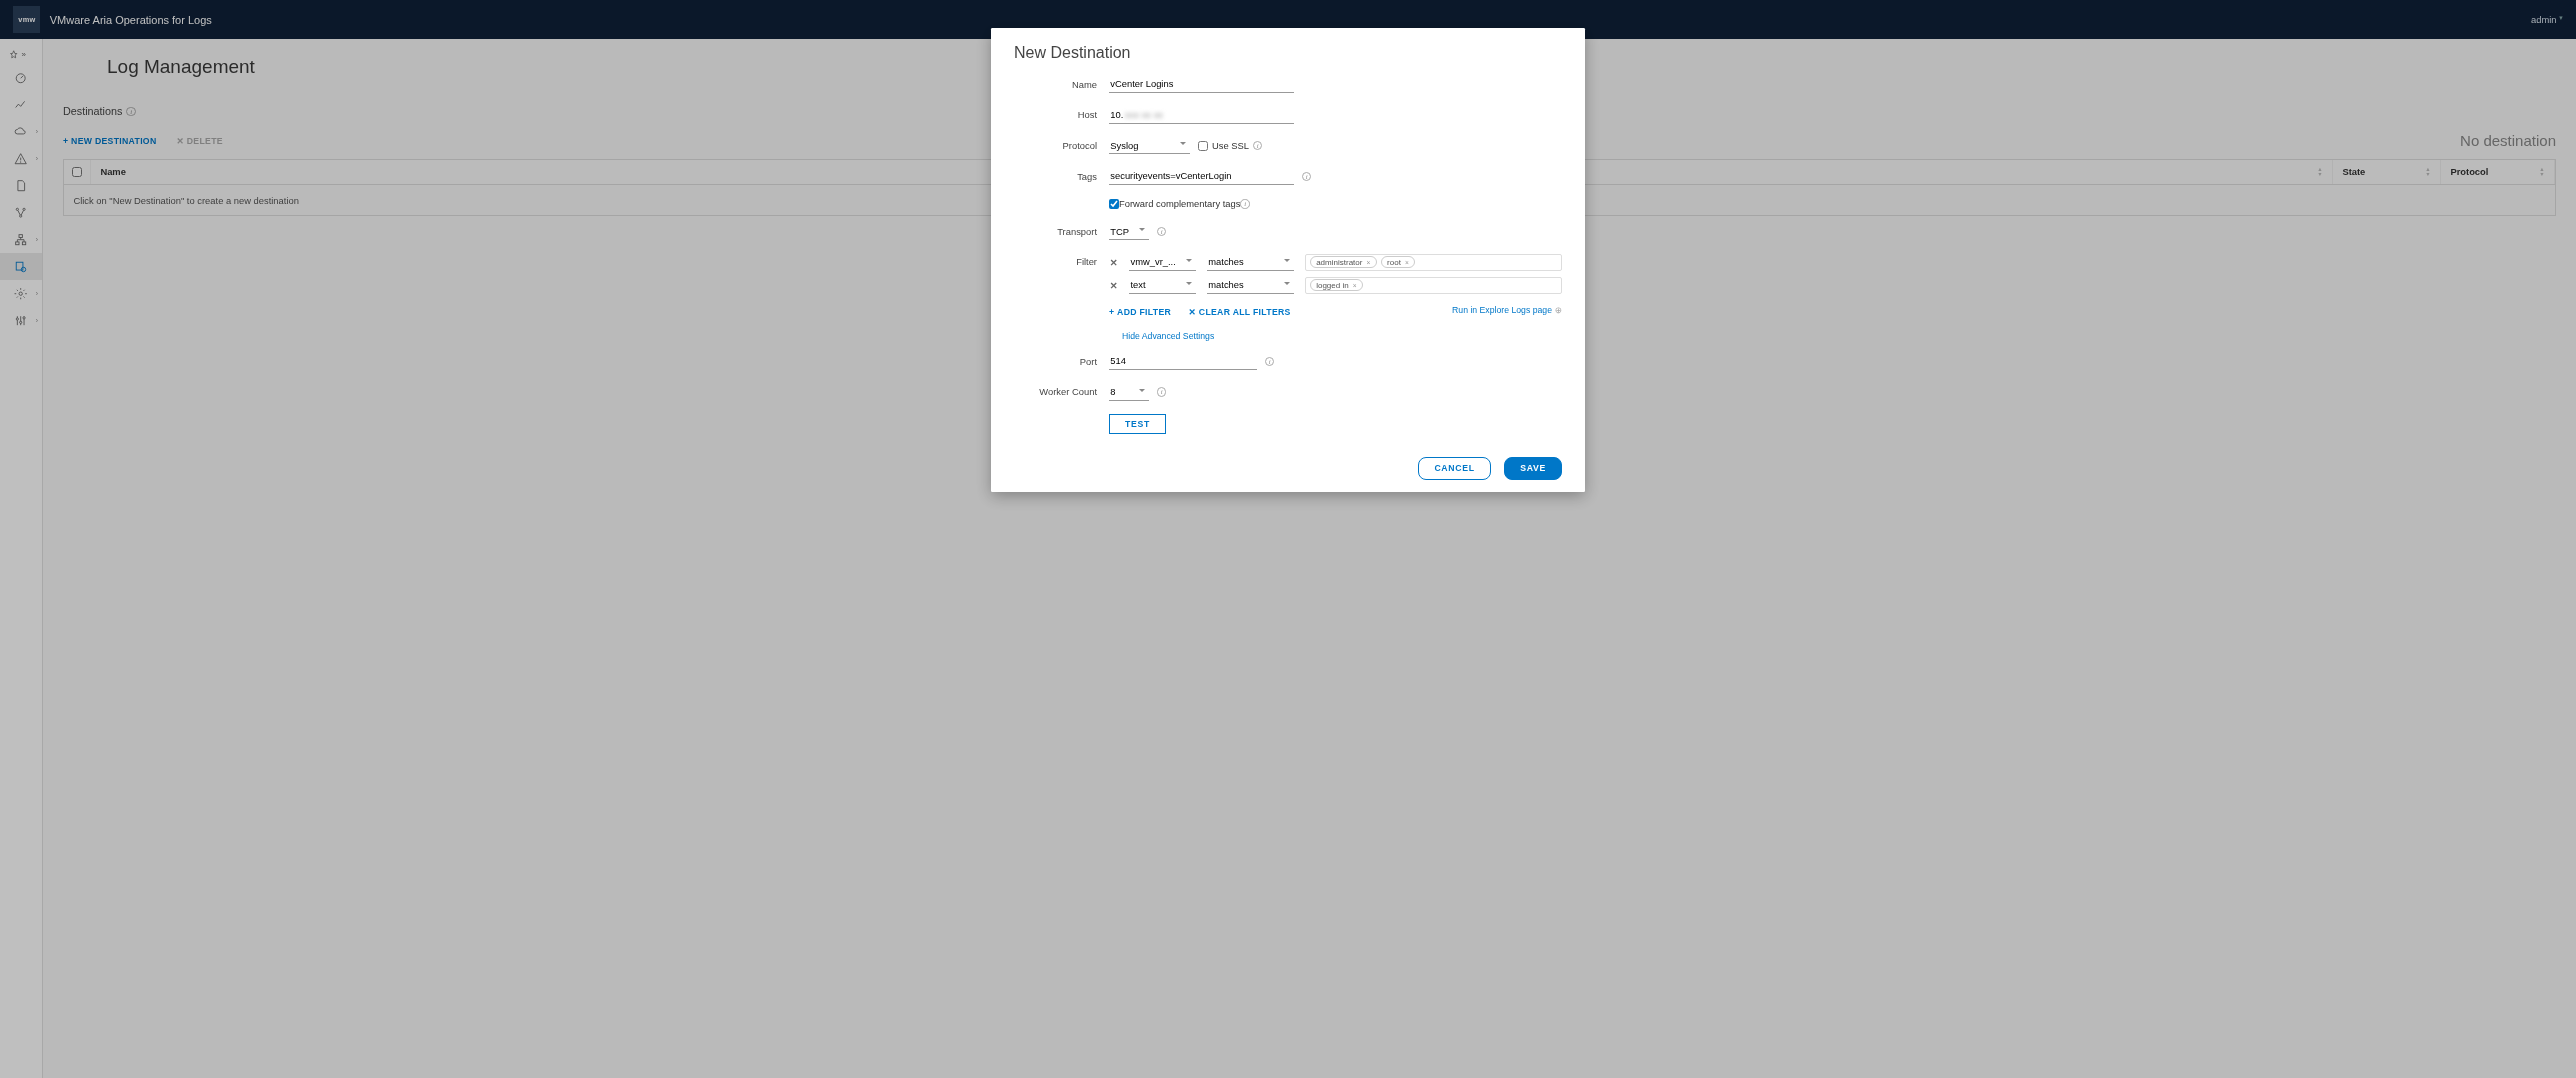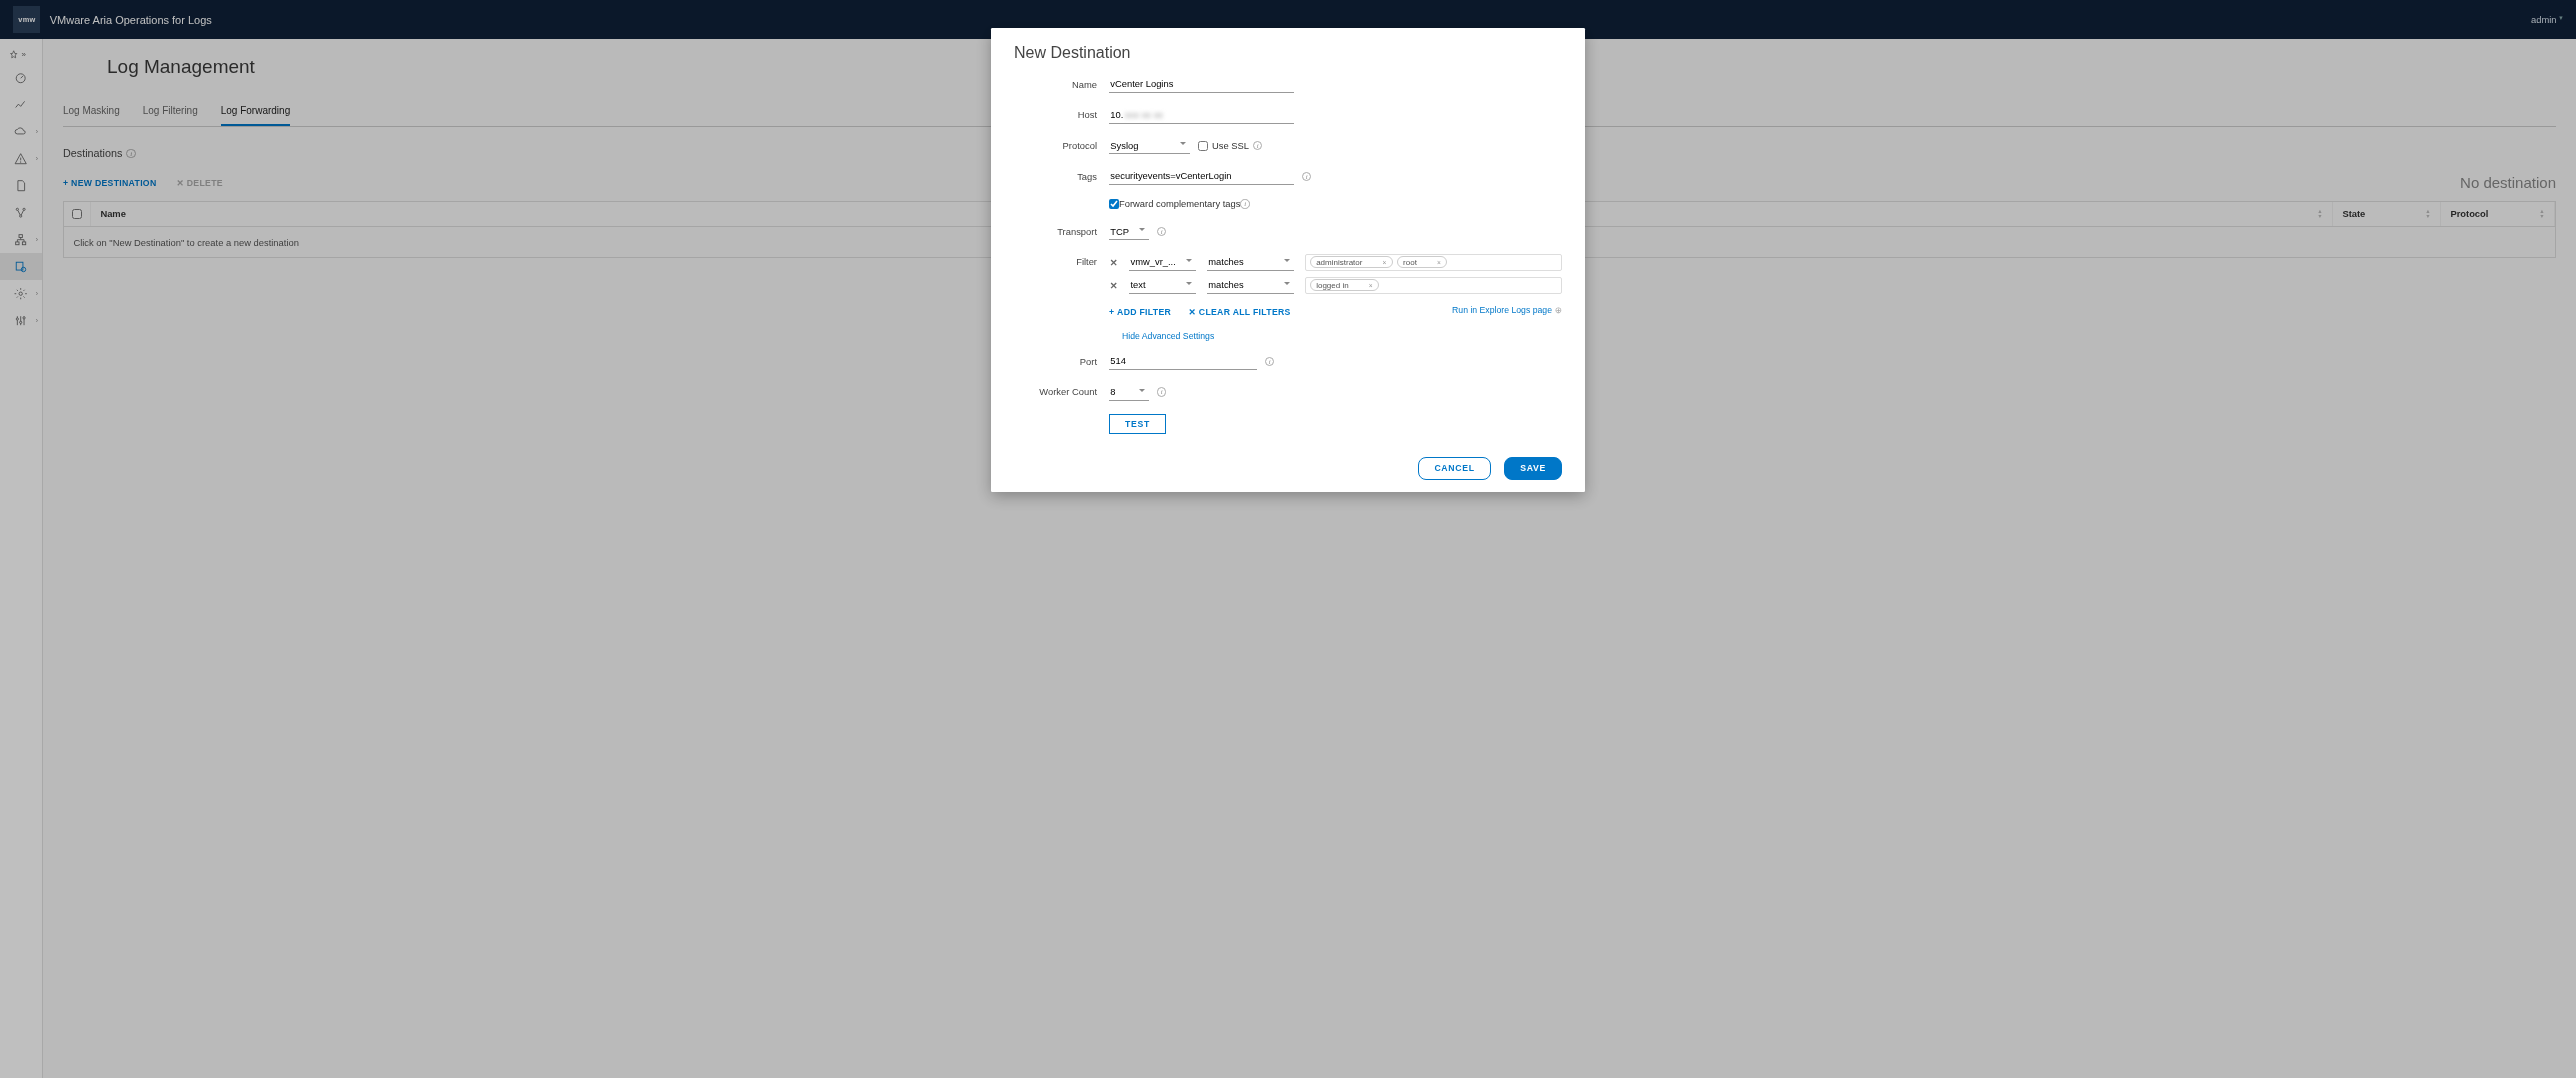--- a/index.html
+++ b/index.html
@@ -66,21 +66,21 @@
 .cb { width: 10px; height: 10px; }
 .info-icon { width:9.4px; height:9.4px; border:0.7px solid #aaa; border-radius:50%; display:inline-flex; align-items:center; justify-content:center; font-size:6.7px; font-style:italic; color:#888; font-family: Georgia, serif;}
 
 .blur { filter: blur(2px); color:#999; }
 
 
 .filter-block { display:flex; flex-direction:column; gap:5.4px; width:100%;}
 .filter-row { display:flex; align-items:center; gap:10.8px; }
 .x-icon { font-weight:bold; color:#666; cursor:pointer; font-size:9.4px; width:9.4px; text-align:center;}
 .tag-input { flex:1; border:0.7px solid #ddd; border-radius:2px; min-height:16px; padding:1.3px 4px; display:flex; gap:4px; align-items:center; }
-.chip { border:0.7px solid #ccc; border-radius:6.7px; padding:0.7px 5.4px; font-size:8px; color:#555; display:inline-flex; align-items:center; gap:20px;}
+.chip { border:0.7px solid #ccc; border-radius:6.7px; padding:0.7px 5.4px; font-size:8px; color:#555; display:inline-flex; align-items:center; gap:4px;}
 .chip-x { font-size:6.7px; color:#999; cursor:pointer;}
 
 .filter-actions { display:flex; gap:17.5px; margin-top:4px;}
 .link-btn { color:#0077c8; font-size:8.7px; font-weight:600; letter-spacing:0.3px; cursor:pointer; display:inline-flex; align-items:center; gap:2.7px;}
 .run-link { color:#0077c8; font-size:8.7px; cursor:pointer; display:inline-flex; align-items:center; gap:2.7px;}
 .adv-link { color:#0077c8; font-size:8.7px; cursor:pointer; margin-left:108px; display:block; margin-bottom:12px;}
 
 .test-btn { border:0.7px solid #0077c8; color:#0077c8; background:#fff; padding:4px 15px; font-size:8.7px; font-weight:600; letter-spacing:0.7px; cursor:pointer;}
 
 .modal-actions { display:flex; justify-content:flex-end; gap:13.4px; padding:9.4px 0 5.4px 0;}
@@ -179,25 +179,20 @@
           <circle cx="12" cy="15" r="2" fill="#fff"></circle>
           <circle cx="18" cy="7" r="2" fill="#fff"></circle>
         </svg>
       <span class="side-sub">›</span>
     </div>
   </div>
 
   <div class="main">
     <h1 class="page-title">Log Management</h1>
 
-    <div class="tabs">
-      <div class="tab">Log Masking</div>
-      <div class="tab">Log Filtering</div>
-      <div class="tab active">Log Forwarding</div>
-    </div>
 
     <div class="section-title">
       <span>Destinations</span>
       <span class="info-icon">i</span>
     </div>
 
     <div class="toolbar">
       <span class="tb-btn">
         <span>+</span>
         <span>NEW DESTINATION</span>

